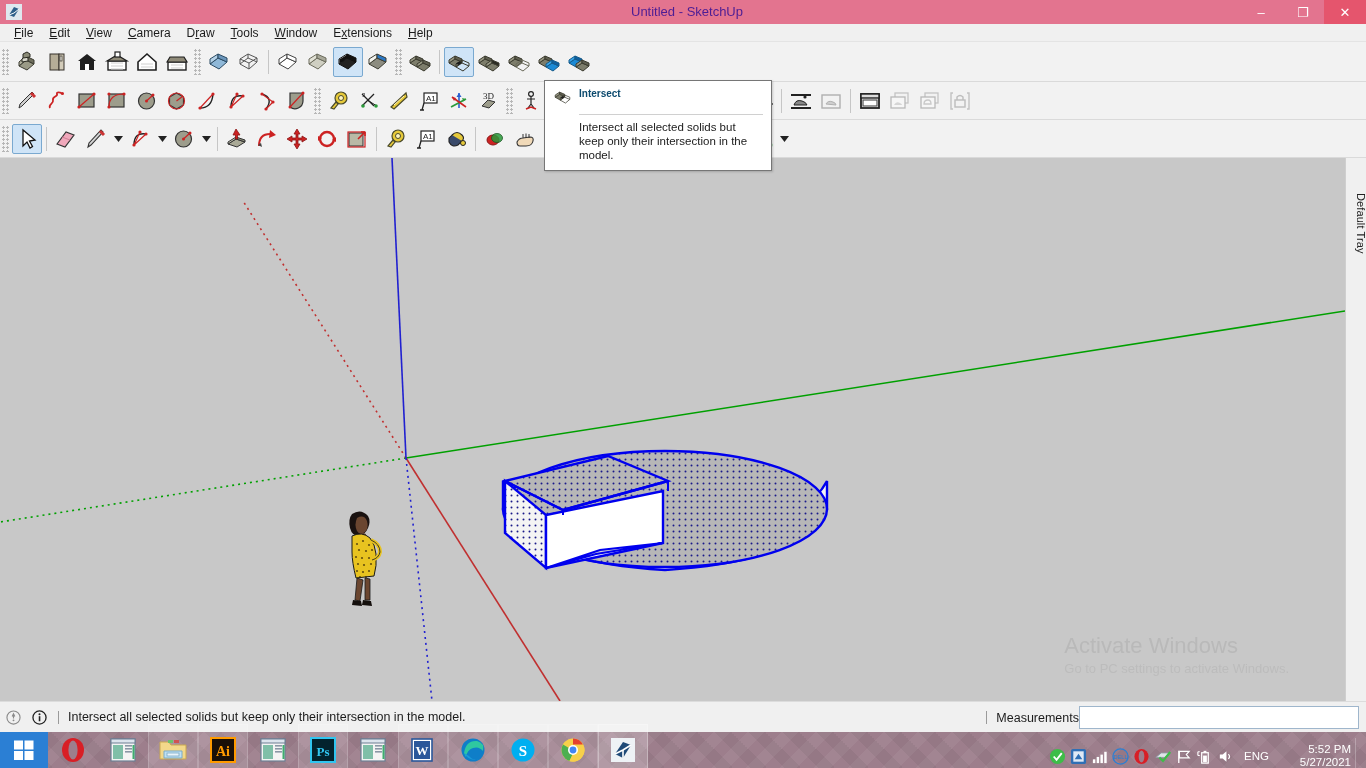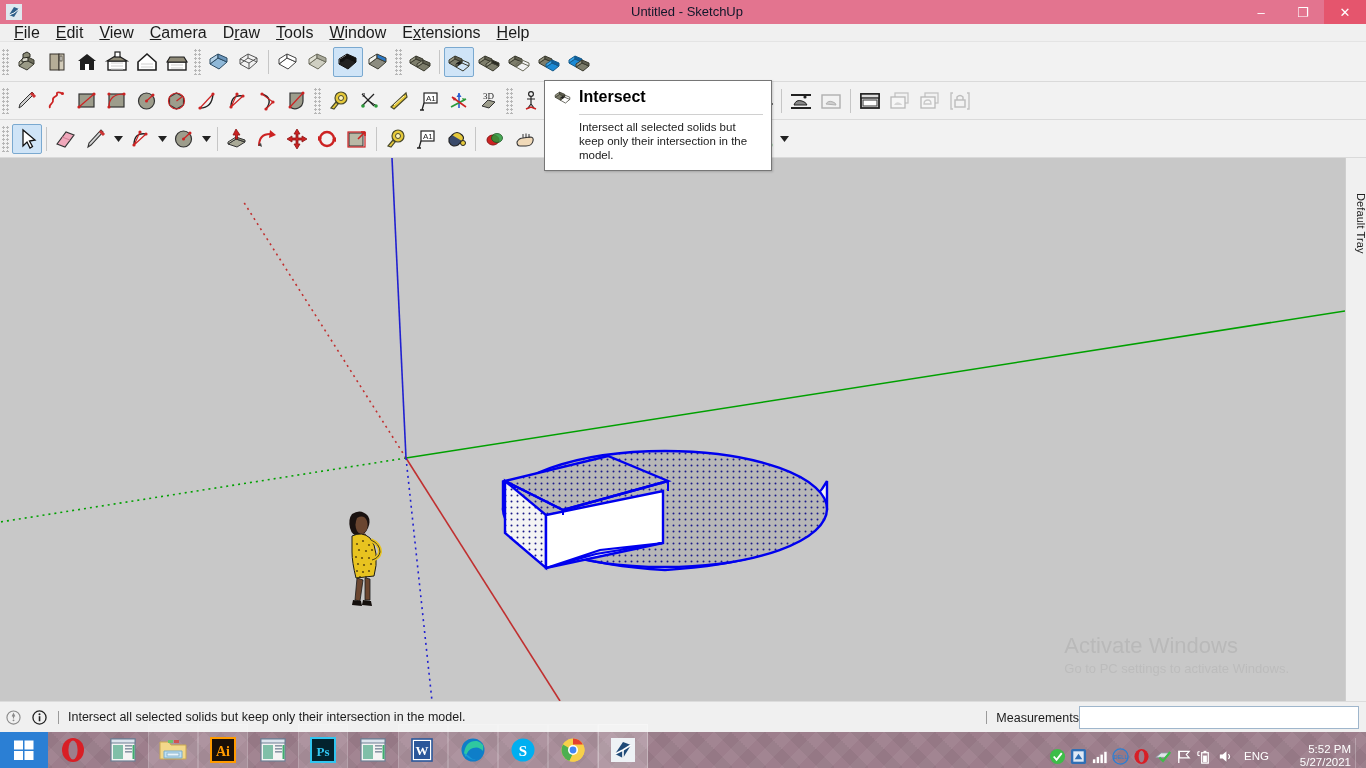--- a/index.html
+++ b/index.html
@@ -17,39 +17,39 @@
     position:absolute; top:0; left:0; width:1366px; height:24px;
     background:#e3748f;
     display:flex; align-items:center;
   }
   .titlebar .tb-icon{
     width:22px; height:22px; margin-left:3px;
     display:flex; align-items:center; justify-content:center;
   }
   .titlebar .tb-title{
     position:absolute; left:0; right:0; text-align:center;
-    font-size:13px; color:#0f172a; line-height:24px;
+    font-size:13px; color:#4c1d95; line-height:24px;
     pointer-events:none;
     padding-left:8px;
   }
   .winbtns{ position:absolute; right:0; top:0; height:24px; display:flex; }
   .winbtn{
     width:42px; height:24px; display:flex; align-items:center; justify-content:center;
     color:#fff; font-size:13px; line-height:1;
   }
   .winbtn.close{ background:#e5556d; }
 
   
   .menubar{
     position:absolute; top:24px; left:0; width:1366px; height:18px;
     background:#f0f0f0; display:flex; align-items:center; padding-left:6px;
     border-bottom:1px solid #e4e4e4;
   }
   .menuitem{
-    font-size:16px; color:#1b1b1b; padding:4px 8px; line-height:18px; white-space:nowrap;
+    font-size:12px; color:#1b1b1b; padding:4px 8px; line-height:18px; white-space:nowrap;
   }
   .menuitem u{ text-decoration:underline; }
 
   
   .toolrow{
     position:absolute; left:0; width:1366px; background:#f2f2f2;
     display:flex; align-items:center;
     border-bottom:1px solid #dadada;
   }
   #toolrow1{ top:42px; height:40px; }
@@ -78,21 +78,21 @@
   }
 
   
   .tooltip{
     position:absolute; left:544px; top:80px; width:228px;
     background:#ffffff; border:1px solid #767676;
     padding:6px 8px 8px 8px; z-index:60;
     box-shadow:1px 1px 2px rgba(0,0,0,.18);
   }
   .tt-head{ display:flex; align-items:flex-start; gap:7px; }
-  .tt-title{ font-size:16px; font-weight:bold; color:#000000; padding-top:1px; }
+  .tt-title{ font-size:10px; font-weight:bold; color:#0c4a6e; padding-top:1px; }
   .tt-rule{ height:1px; background:#d0d0d0; margin:5px 0 5px 26px; }
   .tt-body{ font-size:11.5px; color:#202020; line-height:14px; margin-left:26px; }
 
   
   .canvas{
     position:absolute; left:0; top:158px; width:1345px; height:543px;
     background:#c8c8c8; overflow:hidden;
   }
   .canvas svg{ position:absolute; left:0; top:0; }
 

